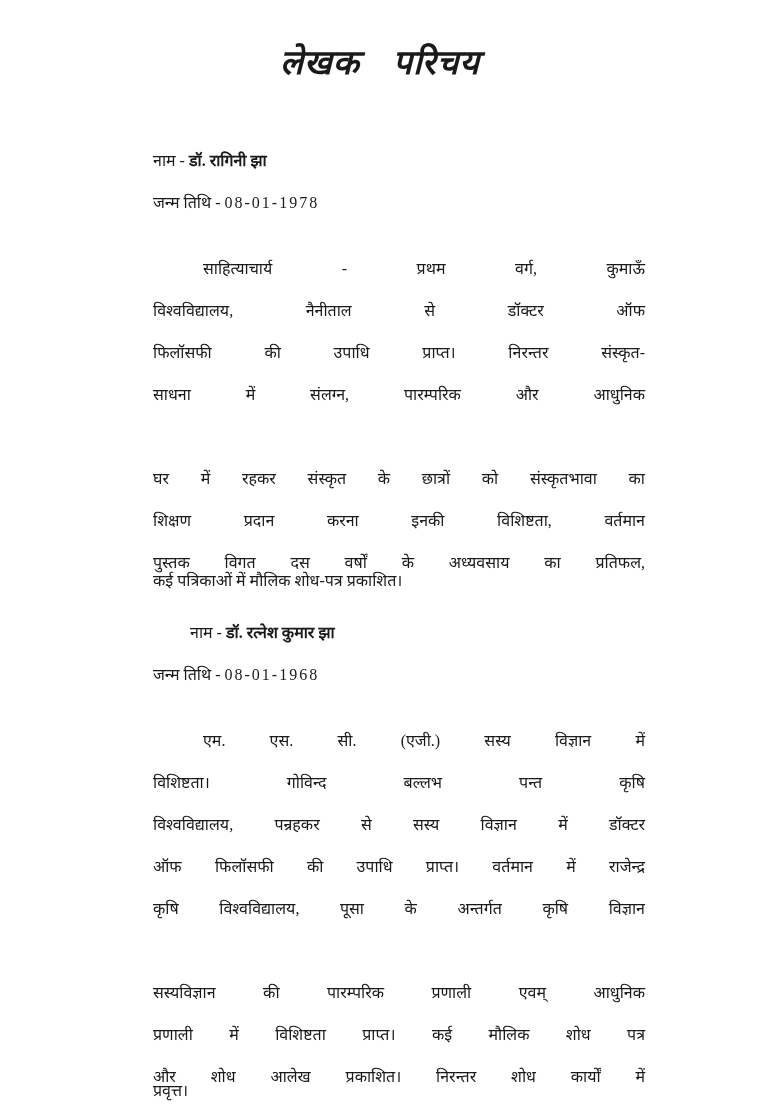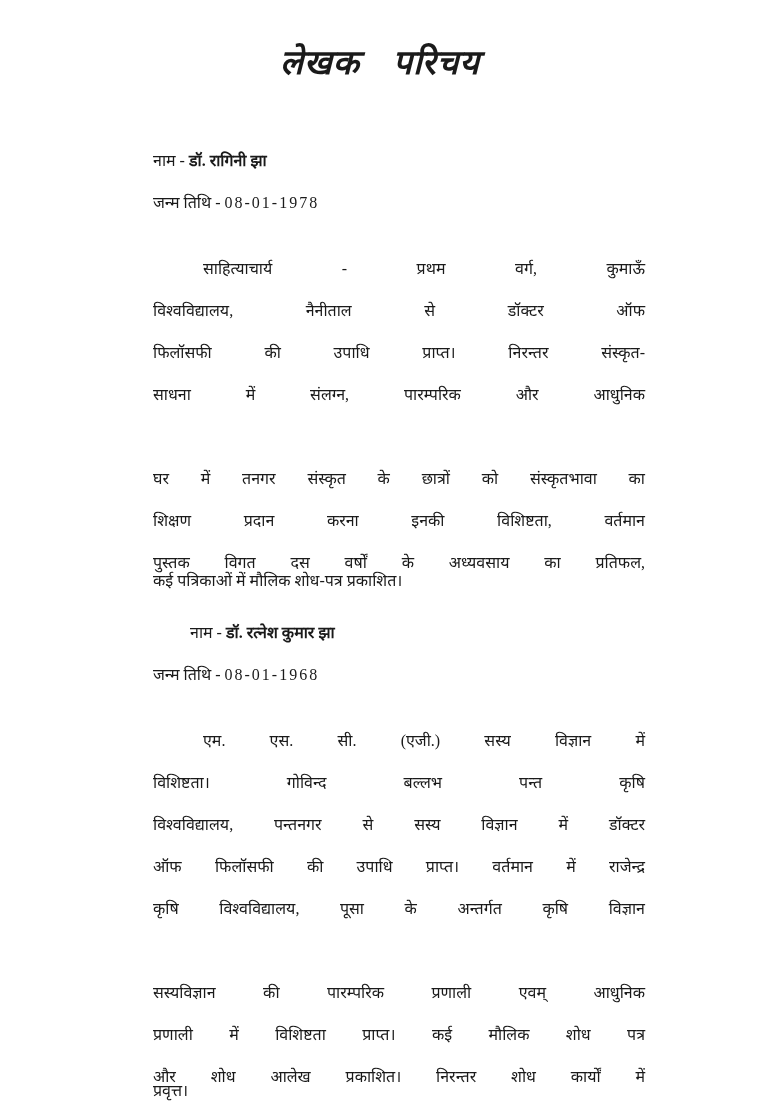--- a/index.html
+++ b/index.html
@@ -30,34 +30,34 @@
   <div class="line" style="top:140px;">
     <span class="name-label">नाम - </span><span class="name-value">डॉ. रागिनी झा</span>
   </div>
   <div class="line dob" style="top:182px;">
     <span>जन्म तिथि - </span><span class="date">08-01-1978</span>
   </div>
   <div class="line indent justify" style="top:224px;">साहित्याचार्य - प्रथम वर्ग, कुमाऊँ</div>
   <div class="line justify" style="top:266px;">विश्वविद्यालय, नैनीताल से डॉक्टर ऑफ</div>
   <div class="line justify" style="top:308px;">फिलॉसफी की उपाधि प्राप्त। निरन्तर संस्कृत-</div>
   <div class="line justify" style="top:350px;">साधना में संलग्न, पारम्परिक और आधुनिक</div>
-  <div class="line justify" style="top:434px;">घर में तनगर संस्कृत के छात्रों को संस्कृतभावा का</div>
+  <div class="line justify" style="top:434px;">घर में रहकर संस्कृत के छात्रों को संस्कृतभावा का</div>
   <div class="line justify" style="top:476px;">शिक्षण प्रदान करना इनकी विशिष्टता, वर्तमान</div>
   <div class="line justify" style="top:518px;">पुस्तक विगत दस वर्षों के अध्यवसाय का प्रतिफल,</div>
   <div class="line" style="top:560px;">कई पत्रिकाओं में मौलिक शोध-पत्र प्रकाशित।</div>
 
   <div class="line" style="top:612px;margin-left:37px;">
     <span class="name-label">नाम - </span><span class="name-value">डॉ. रत्नेश कुमार झा</span>
   </div>
   <div class="line dob" style="top:654px;">
     <span>जन्म तिथि - </span><span class="date">08-01-1968</span>
   </div>
   <div class="line indent justify" style="top:696px;">एम. एस. सी. (एजी.) सस्य विज्ञान में</div>
   <div class="line justify" style="top:738px;">विशिष्टता। गोविन्द बल्लभ पन्त कृषि</div>
-  <div class="line justify" style="top:780px;">विश्वविद्यालय, पन्तनगर से सस्य विज्ञान में डॉक्टर</div>
+  <div class="line justify" style="top:780px;">विश्वविद्यालय, पन्रहकर से सस्य विज्ञान में डॉक्टर</div>
   <div class="line justify" style="top:822px;">ऑफ फिलॉसफी की उपाधि प्राप्त। वर्तमान में राजेन्द्र</div>
   <div class="line justify" style="top:864px;">कृषि विश्वविद्यालय, पूसा के अन्तर्गत कृषि विज्ञान</div>
   <div class="line justify" style="top:948px;">सस्यविज्ञान की पारम्परिक प्रणाली एवम् आधुनिक</div>
   <div class="line justify" style="top:990px;">प्रणाली में विशिष्टता प्राप्त। कई मौलिक शोध पत्र</div>
   <div class="line justify" style="top:1032px;">और शोध आलेख प्रकाशित। निरन्तर शोध कार्यों में</div>
   <div class="line" style="top:1070px;">प्रवृत्त।</div>
 
 </div>
 
 </body></html>

